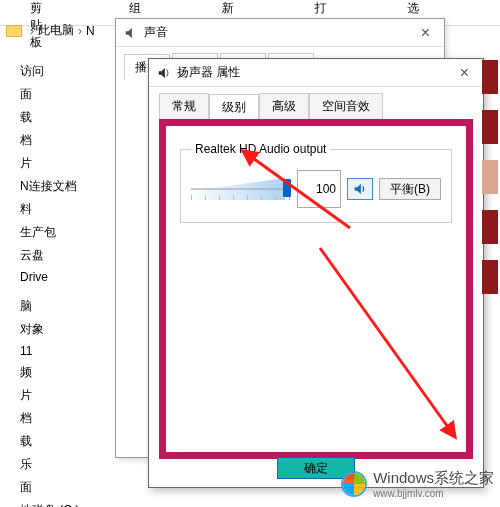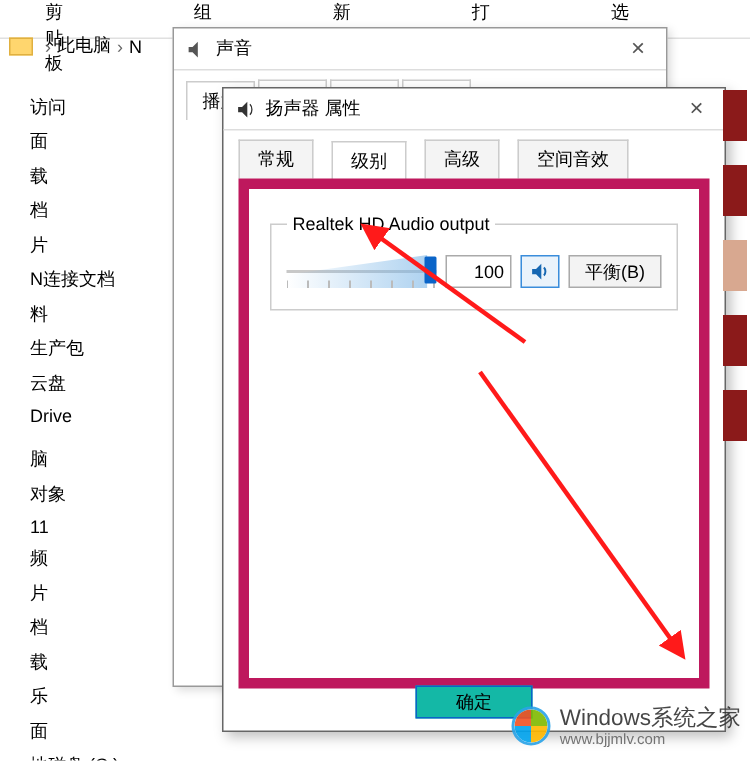--- a/index.html
+++ b/index.html
@@ -39,21 +39,21 @@
   .sound-tabs { display: flex; padding: 6px 8px 0 8px; }
   .sound-tabs .tab { padding: 4px 10px; border: 1px solid #ccc; border-bottom: none; margin-right: 2px; background: #fff; font-size: 12px; }
   .sound-tabs .tab.active { background: #fff; position: relative; top: 1px; }
   .sound-body { border-top: 1px solid #ccc; margin: 0 8px; height: 380px; }
 
   
   .spk-dlg {
     position: absolute; left: 148px; top: 58px; width: 336px; height: 430px;
     background: #fff; border: 1px solid #666; box-shadow: 3px 3px 8px rgba(0,0,0,.25);
   }
-  .spk-tabs { display: flex; padding: 6px 10px 0 10px; gap: 12px; }
+  .spk-tabs { display: flex; padding: 6px 10px 0 10px; }
   .spk-tabs .tab { padding: 4px 12px; border: 1px solid #ccc; border-bottom: none; margin-right: 0; background: #f4f4f4; font-size: 12px; }
   .spk-tabs .tab.active { background: #fff; position: relative; top: 1px; }
   .spk-panel { border: 7px solid #be185d; margin: 0 10px 10px 10px; height: 340px; padding: 16px 14px; position: relative; }
 
   fieldset.audio { border: 1px solid #ccc; padding: 14px 10px 14px 10px; }
   fieldset.audio legend { padding: 0 4px; font-size: 12px; }
 
   .slider-row { display: flex; align-items: center; gap: 6px; }
   .slider-track {
     position: relative; flex: 1; height: 22px;
@@ -67,21 +67,21 @@
     clip-path: polygon(0 60%, 100% 0, 100% 100%, 0 100%);
   }
   .slider-track .ticks {
     position: absolute; left: 0; right: 0; bottom: 0; height: 5px;
     background: repeating-linear-gradient(to right, #bbb 0 1px, transparent 1px 14px);
   }
   .slider-thumb {
     position: absolute; top: 1px; left: 92%; width: 8px; height: 18px;
     background: #0a64c8; border-radius: 1px;
   }
-  .val-box { width: 44px; height: 22px; border: 1px solid #aaa; text-align: right; padding: 2px 4px; font-size: 12px; }
+  .val-box { width: 44px; height: 38px; border: 1px solid #aaa; text-align: right; padding: 2px 4px; font-size: 12px; }
   .mute-btn {
     width: 26px; height: 22px; border: 1px solid #3a8ddb; background: #eaf3fb;
     display: flex; align-items: center; justify-content: center; color: #1668b3;
   }
   .balance-btn {
     height: 22px; padding: 0 10px; border: 1px solid #aaa; background: #f3f3f3; font-size: 12px;
   }
 
   .dlg-buttons {
     position: absolute; left: 0; right: 0; bottom: 8px; display: flex; justify-content: center; gap: 10px; padding: 0 10px;

